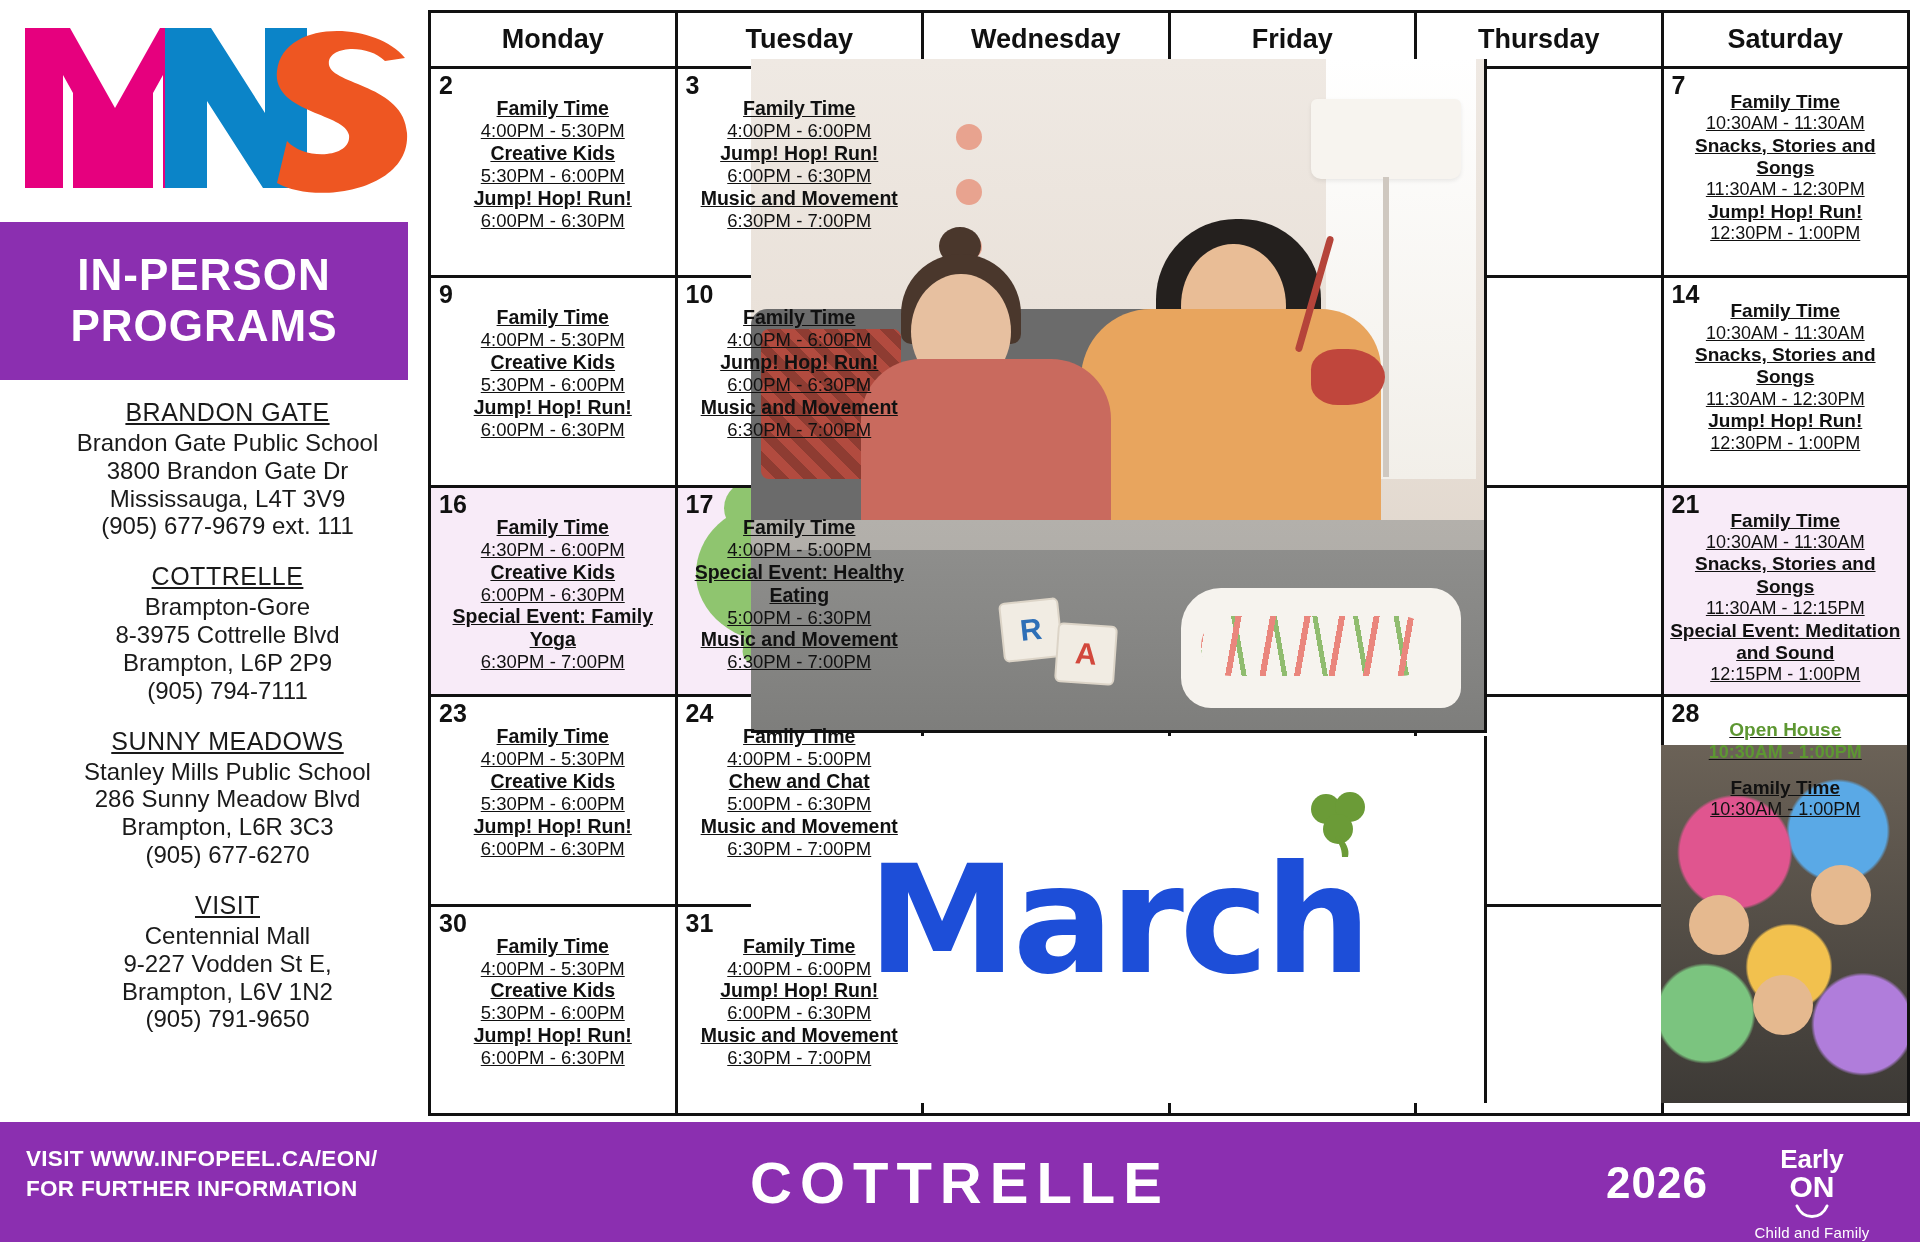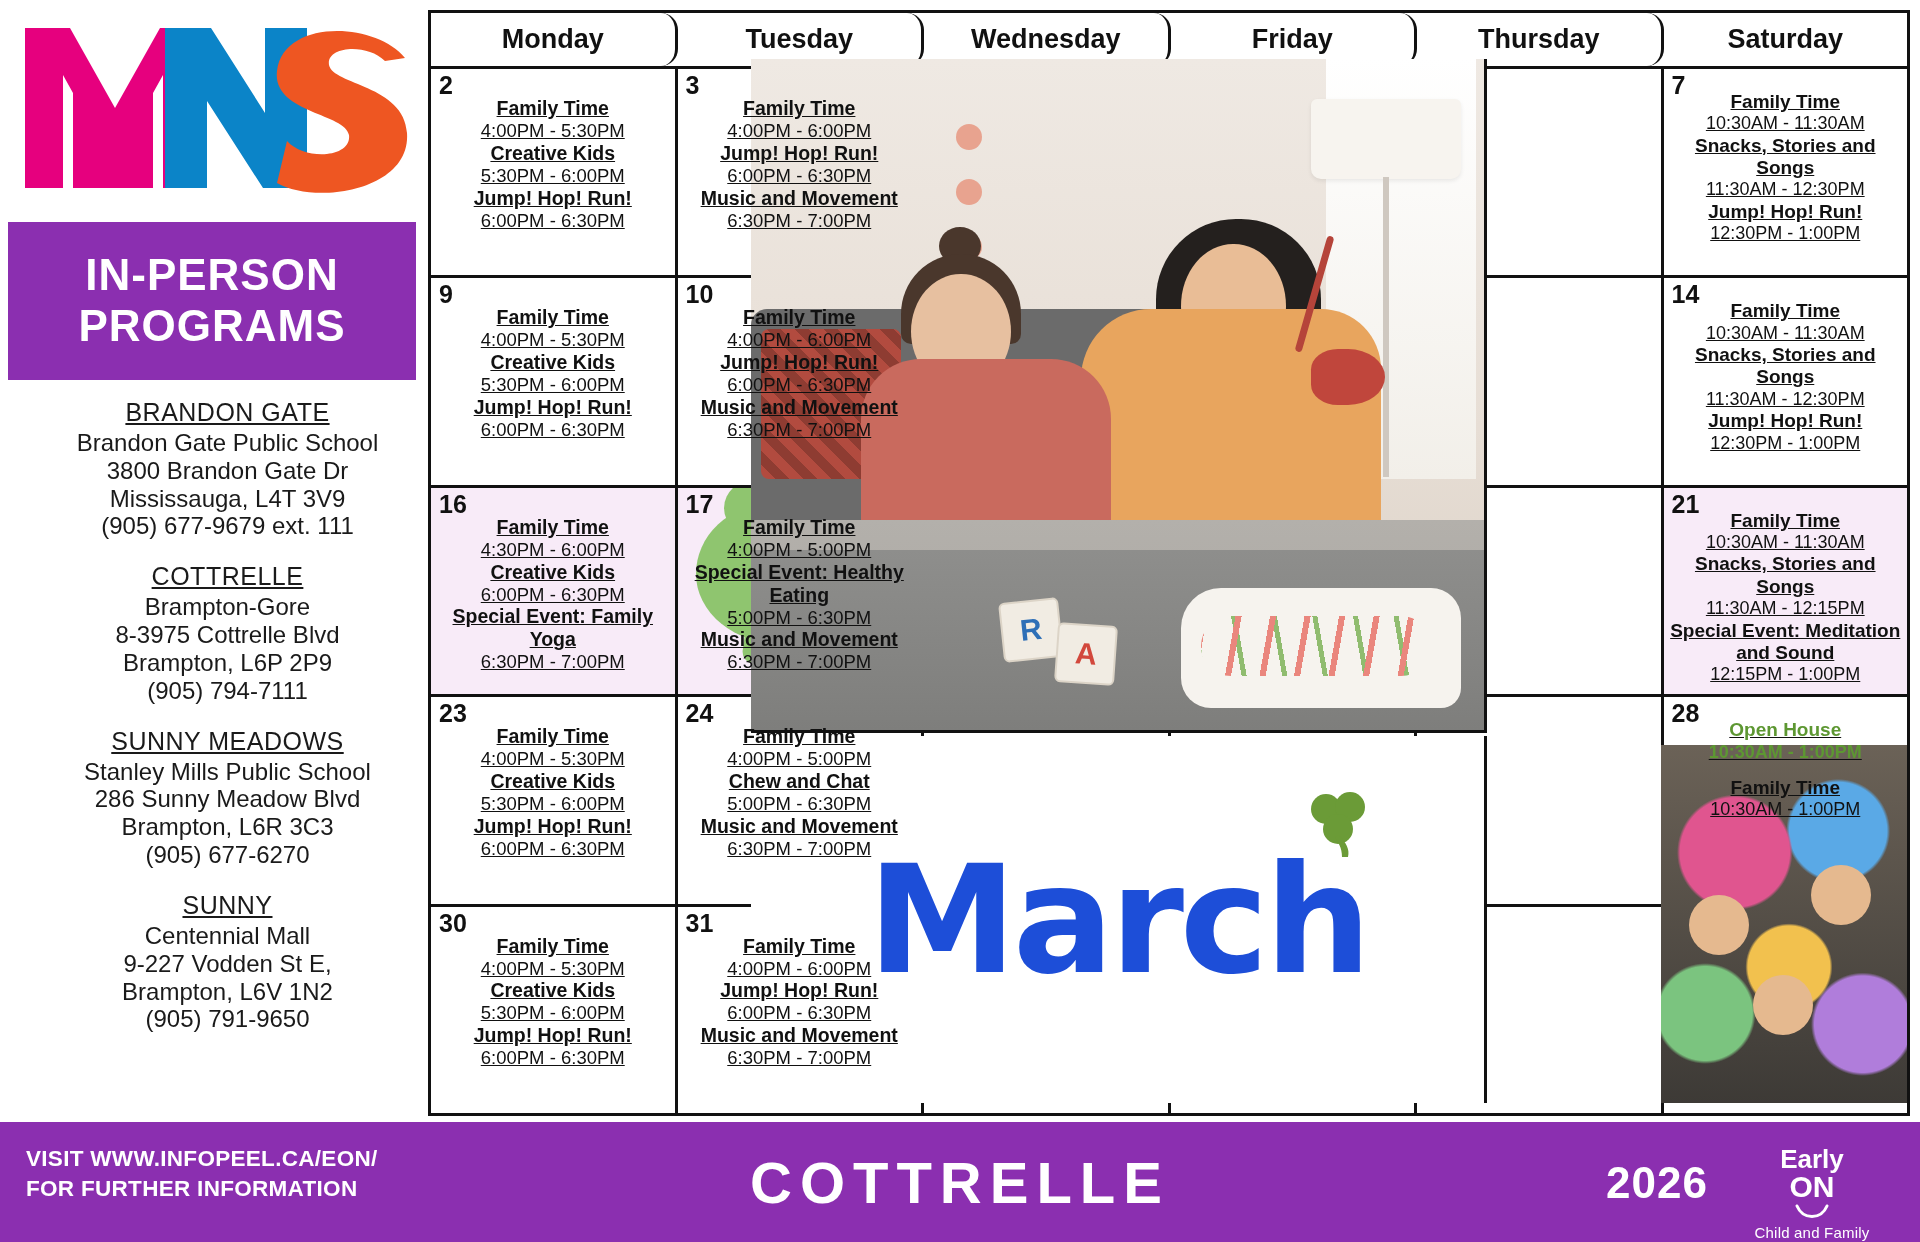--- a/index.html
+++ b/index.html
@@ -47,21 +47,20 @@
     left: 0;
     top: 222px;
     width: 408px;
     height: 158px;
     background: #8b2fb0;
     display: flex;
     flex-direction: column;
     align-items: center;
     justify-content: center;
     color: #ffffff;
-    margin-left: 8px;
   }
   .banner-line {
     font-size: 44px;
     font-weight: bold;
     letter-spacing: 1px;
     line-height: 1.15;
     text-align: center;
   }
 
   .locations {
@@ -105,21 +104,20 @@
   .cal-head .hcell {
     flex: 1 1 0;
     border-right: 3px solid #111;
     display: flex;
     align-items: center;
     justify-content: center;
     font-size: 27px;
     font-weight: bold;
     color: #111;
     box-sizing: border-box;
-    border-radius: 17px;
   }
   .cal-head .hcell:last-child { border-right: none; }
 
   .cal-body {
     flex: 1 1 auto;
     display: flex;
     flex-direction: column;
     position: relative;
   }
   .cal-row {
@@ -468,21 +466,21 @@
 
       <div class="loc-block">
         <div class="loc-name">SUNNY MEADOWS</div>
         <div class="loc-line">Stanley Mills Public School</div>
         <div class="loc-line">286 Sunny Meadow Blvd</div>
         <div class="loc-line">Brampton, L6R 3C3</div>
         <div class="loc-line">(905) 677-6270</div>
       </div>
 
       <div class="loc-block">
-        <div class="loc-name">SUNNY</div>
+        <div class="loc-name">VISIT</div>
         <div class="loc-line">Centennial Mall</div>
         <div class="loc-line">9-227 Vodden St E,</div>
         <div class="loc-line">Brampton, L6V 1N2</div>
         <div class="loc-line">(905) 791-9650</div>
       </div>
 
     </div>
   </div>
 
   <div class="calendar">

